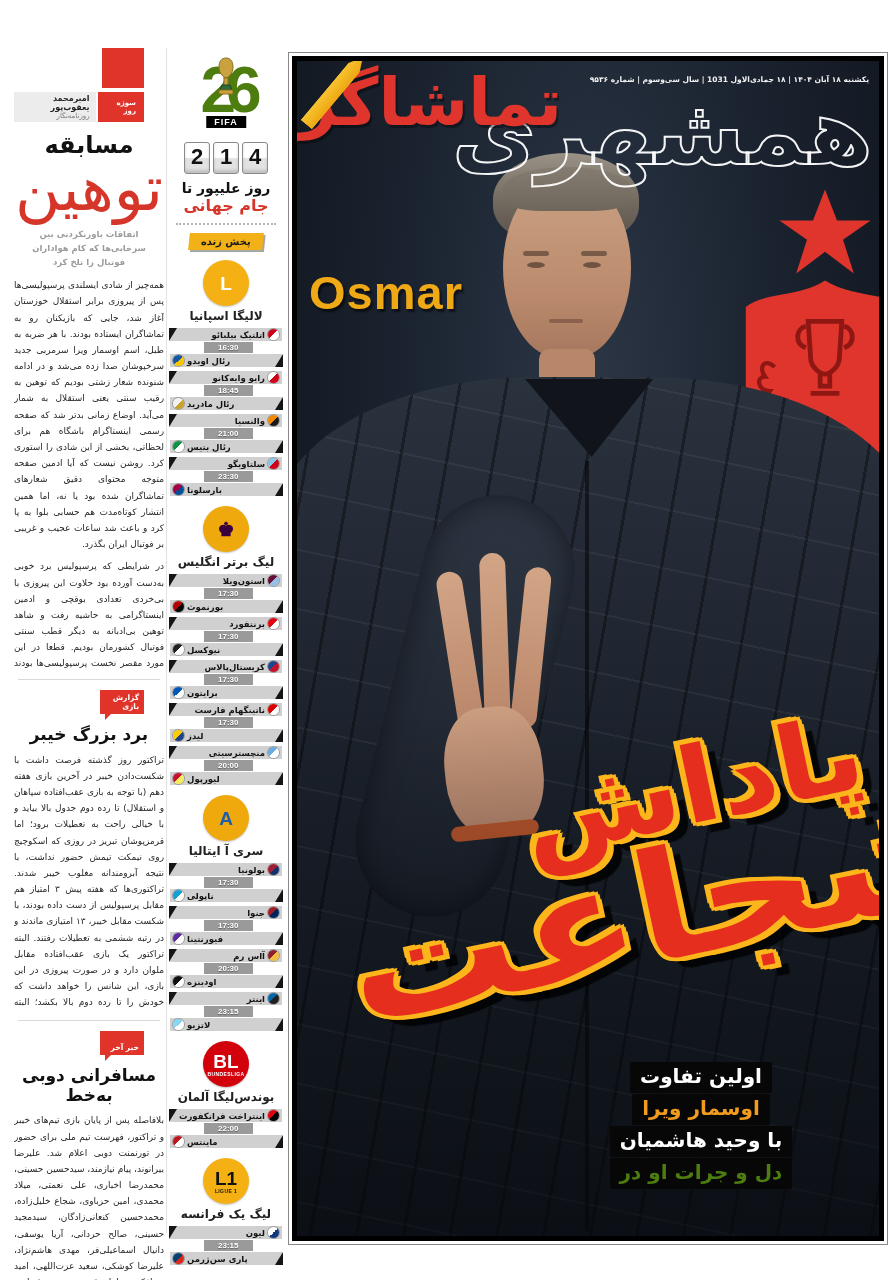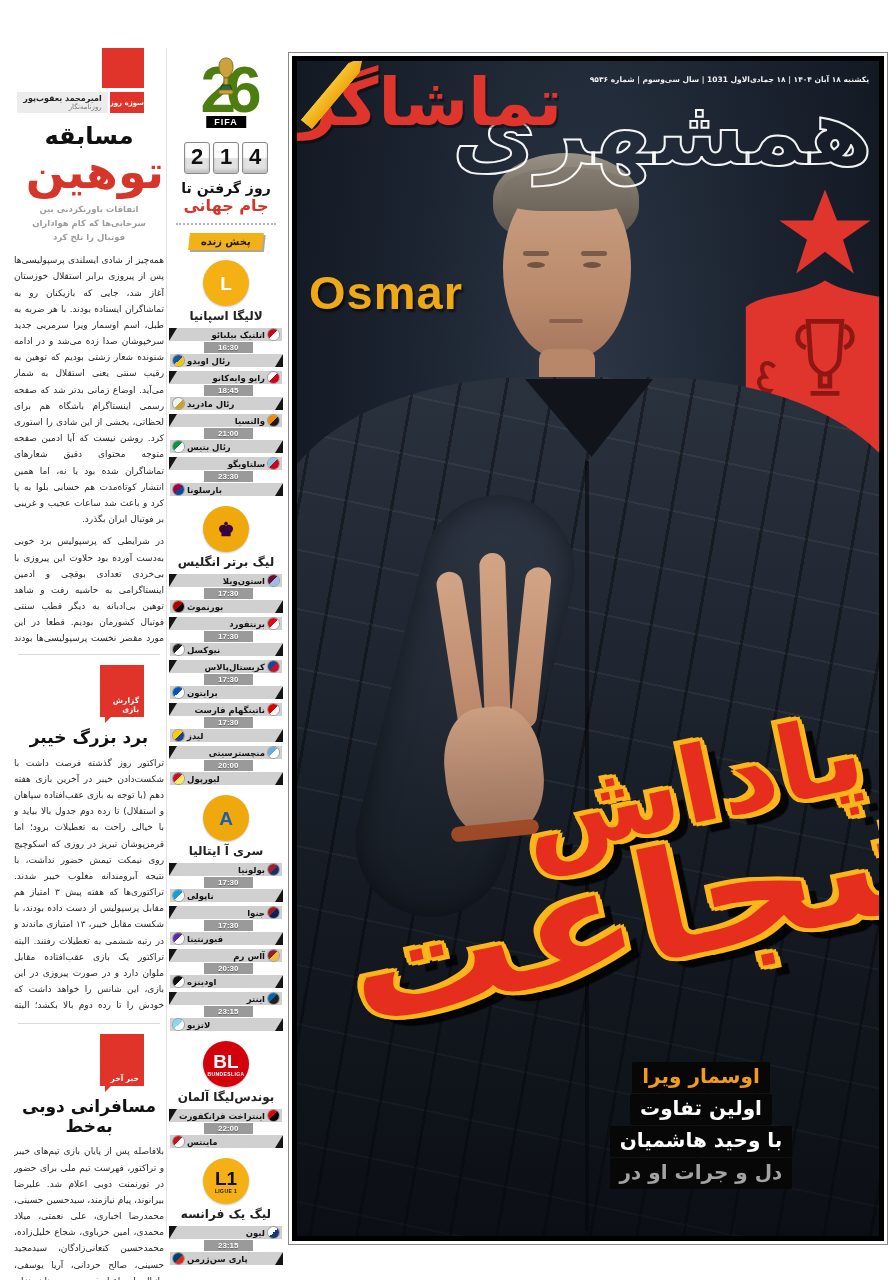--- a/index.html
+++ b/index.html
@@ -7,32 +7,32 @@
        font-family:"DejaVu Sans",sans-serif;}
   .page{position:absolute;inset:0;}
 
   
   .vline{position:absolute;top:48px;height:1185px;width:1px;background:#e2e2e2;}
 
   
   .left-col{position:absolute;left:14px;top:48px;width:150px;direction:rtl;}
   .red-square{width:42px;height:40px;background:#e0342b;margin:0 20px 4px auto;}
   .author-row{display:flex;direction:rtl;width:fit-content;margin:0 20px 10px auto;align-items:stretch;gap:2px;}
-  .kicker-chip{background:#e0342b;color:#fff;font-size:7px;font-weight:700;display:flex;align-items:center;padding:2px 0;}
+  .kicker-chip{background:#e0342b;color:#fff;font-size:7px;font-weight:700;display:flex;align-items:center;padding:2px 8px;}
   .author-box{background:#ececec;padding:2px 6px;text-align:right;}
   .author-name{font-size:8px;font-weight:700;color:#222;}
   .author-role{font-size:7px;color:#777;}
   .t-small{font-size:24px;font-weight:900;text-align:center;color:#111;margin:2px 0 0;line-height:1.1;}
-  .t-big{font-size:46px;font-weight:700;text-align:right;color:#d6352a;line-height:1.0;margin:0 0 8px;}
+  .t-big{font-size:62px;font-weight:400;text-align:center;color:#d6352a;line-height:1.0;margin:0 0 8px;}
   .deck{font-size:8.5px;font-weight:700;line-height:1.6;color:#9c9c9c;text-align:center;margin:0 6px 8px;}
   .body{overflow:hidden;}
   .body p{font-size:9px;line-height:1.8;color:#262626;text-align:justify;margin:0 0 6px;}
   .body-1{max-height:392px;} .body-2{max-height:258px;} .body-3{max-height:212px;}
   .sep{border:none;border-top:1px solid #d9d9d9;margin:10px 4px;}
-  .kicker-box{position:relative;width:44px;height:52px;background:#e0342b;color:#fff;
+  .kicker-box{position:relative;width:44px;height:24px;background:#e0342b;color:#fff;
               font-size:7.5px;font-weight:700;display:flex;align-items:flex-end;
               padding:3px 5px;box-sizing:border-box;margin:0 20px 10px auto;}
   .kicker-box::after{content:"";position:absolute;bottom:-6px;left:5px;
               border-top:7px solid #e0342b;border-right:7px solid transparent;}
   .a-title{font-size:17px;font-weight:900;text-align:center;color:#111;margin:0 0 7px;line-height:1.2;}
 
   
   .mid-col{position:absolute;left:170px;top:48px;width:112px;direction:rtl;}
   .wc-card{width:68px;height:88px;margin:0 auto;position:relative;}
   .wc-digits{font-family:Liberation Sans, sans-serif;font-size:64px;font-weight:900;
@@ -213,21 +213,21 @@
         <rect x="5" y="34" width="14" height="4" rx="1" fill="#c9a23f" stroke="#8f6f20" stroke-width="1"></rect>
       </svg>
       <div class="wc-fifa">FIFA</div>
     </div>
 
     <div class="flip-row">
         <span class="flip">2</span>
         <span class="flip">1</span>
         <span class="flip">4</span>
       </div>
-    <div class="count-l1">روز گرفتن تا</div>
+    <div class="count-l1">روز علیپور تا</div>
     <div class="count-l2">جام جهانی</div>
     <div class="dots"></div>
     <div class="live">پخش زنده</div>
 
     <div id="fixtures-list">
   <div class="lg">
     <div class="lg-circle" style="background: rgb(245, 177, 19);">
       <div class="lg-glyph" style="color: rgb(255, 255, 255);">L</div>
       <div class="lg-sub" style="color: rgb(255, 255, 255);"></div>
     </div>
@@ -509,21 +509,21 @@
       <div class="mast-outline">همشهری</div>
       <div class="mast-red">تماشاگر</div>
       <div class="pencil"></div>
 
       <div class="coach-first">Osmar</div>
 
       <div class="slogan slogan-1">پاداش</div>
       <div class="slogan slogan-2">شجاعت</div>
 
       <div class="sub-lines" id="sub-lines">
+          <div class="sub-line"><span style="color: rgb(255, 255, 255);">اولین تفاوت</span></div>
           <div class="sub-line"><span style="color: rgb(242, 156, 31);">اوسمار ویرا</span></div>
-          <div class="sub-line"><span style="color: rgb(255, 255, 255);">اولین تفاوت</span></div>
           <div class="sub-line"><span style="color: rgb(255, 255, 255);">با وحید هاشمیان</span></div>
-          <div class="sub-line"><span style="color: #a3a3a3;">دل و جرات او در</span></div>
+          <div class="sub-line"><span style="color: #4d7c0f;">دل و جرات او در</span></div>
         </div>
 
     </div>
   </main>
 </div>
 
 </body></html>

